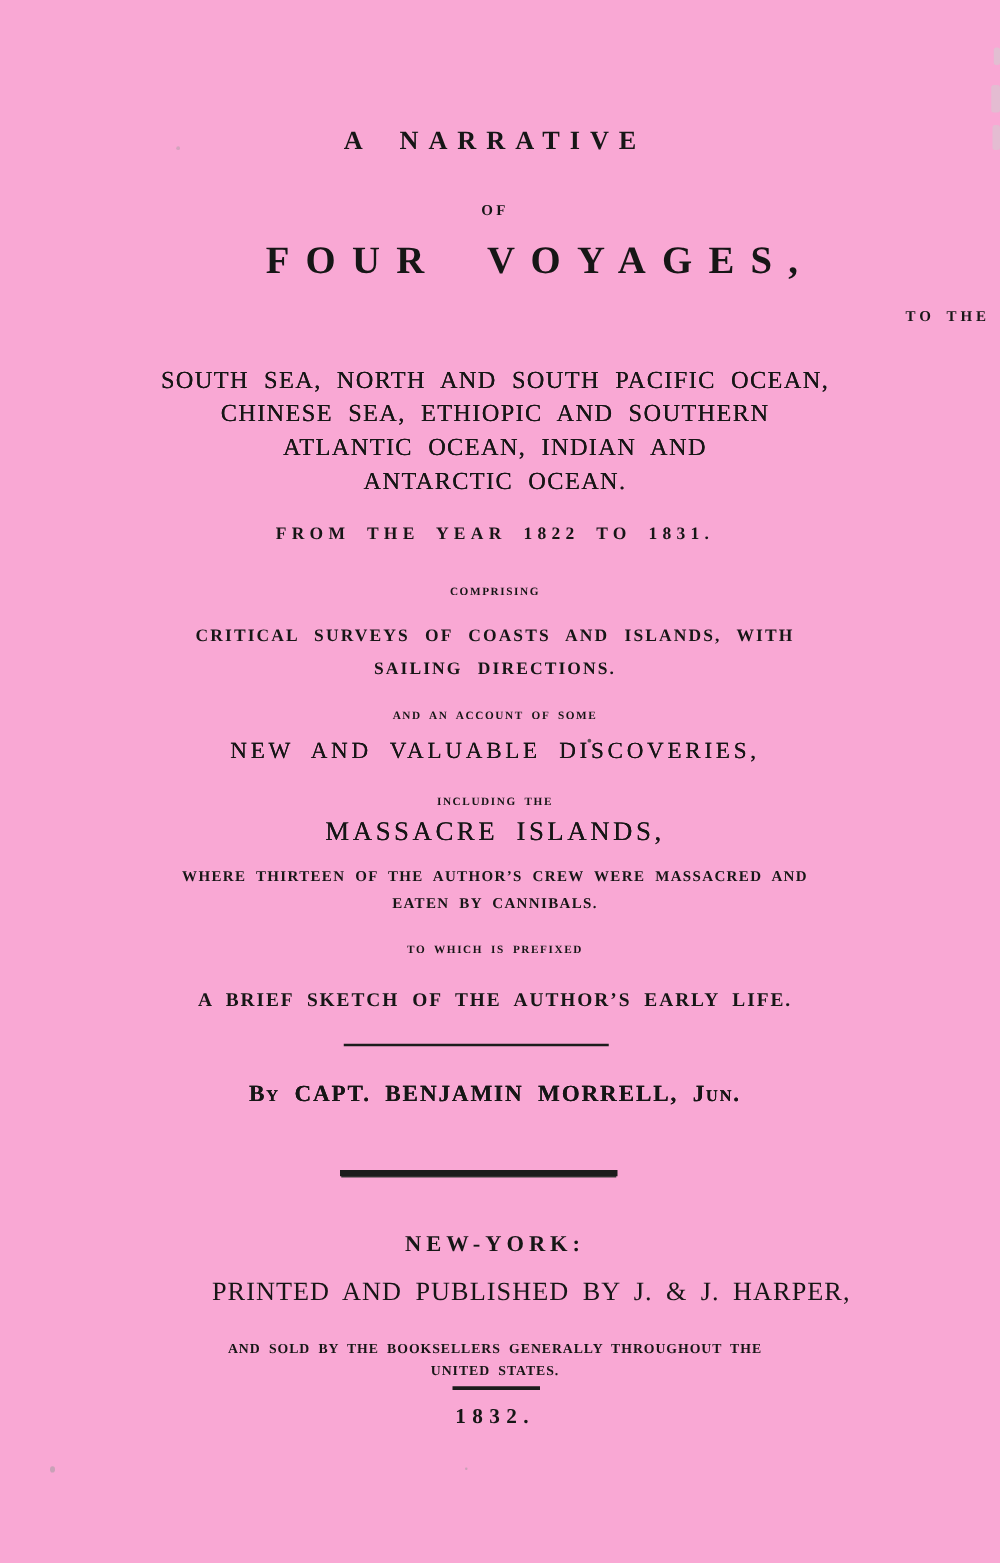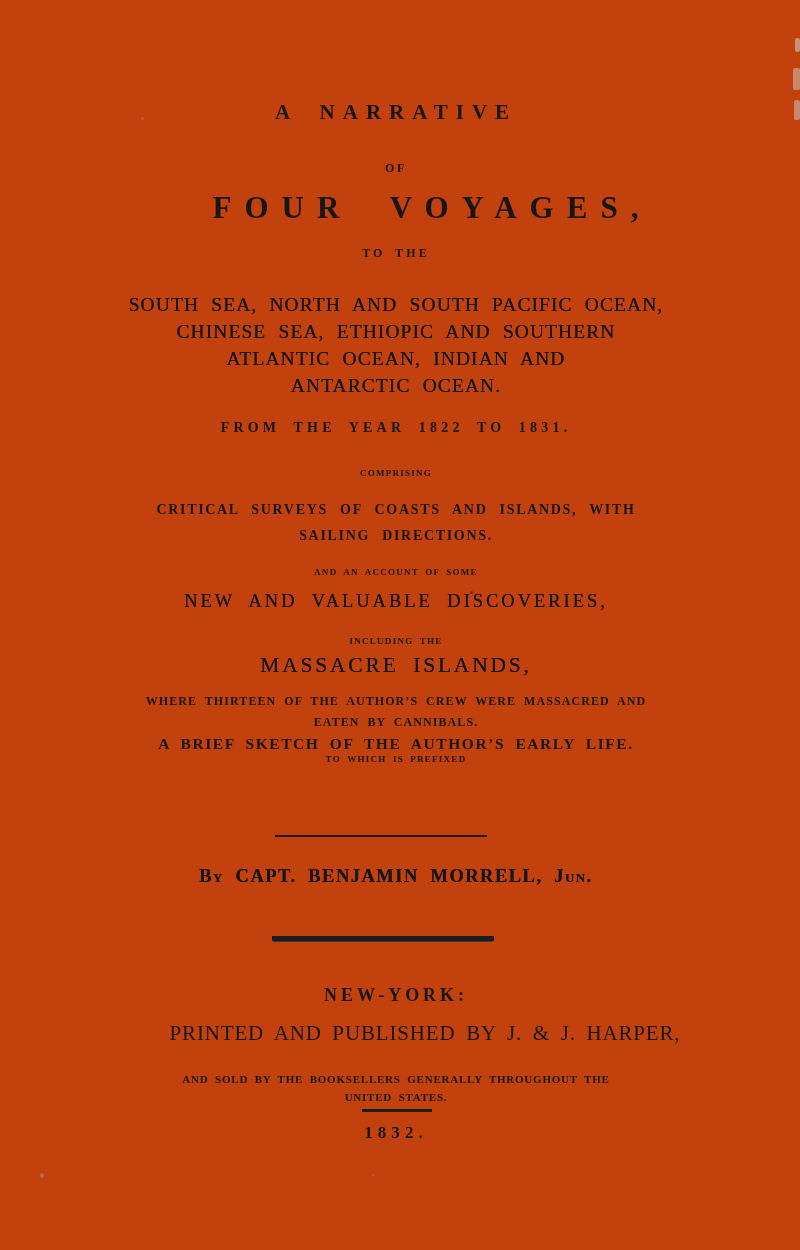--- a/index.html
+++ b/index.html
@@ -1,50 +1,50 @@
 <!DOCTYPE html>
 <html><head>
 <meta charset="utf-8">
 <style>
   html, body { margin: 0; padding: 0; background: #e8e8e8; }
   .page {
     position: relative;
     width: 800px;
     height: 1250px;
     margin: 0 auto;
-    background: #c2410c;
+    background: #f9a8d4;
     overflow: hidden;
     color: #161616;
     font-family: "Liberation Serif", "DejaVu Serif", serif;
   }
   .line {
     position: absolute;
     left: 0;
     width: 792px;
     text-align: center;
     line-height: 1.15;
     white-space: nowrap;
   }
   
   .t-narrative   { top: 100px; font-size: 21px; font-weight: bold; letter-spacing: 0.38em; word-spacing: 0.45em; }
   .t-of          { top: 162px; font-size: 12px; font-weight: bold; letter-spacing: 0.22em; }
   .t-fourvoyages { top: 190px; font-size: 31px; font-weight: bold; letter-spacing: 0.42em; word-spacing: 0.55em; padding-left: 36px; }
-  .t-tothe       { top: 247px; font-size: 12px; font-weight: bold; letter-spacing: 0.26em; word-spacing: 0.3em; }
+  .t-tothe       { top: 247px; font-size: 12px; font-weight: bold; letter-spacing: 0.26em; word-spacing: 0.3em; text-align: right; }
   .t-oceans      { top: 291px; font-size: 19.5px; font-weight: normal; letter-spacing: 0.055em; word-spacing: 0.32em; line-height: 27px; text-shadow: 0 0 0.5px #161616; }
   .t-years       { top: 420px; font-size: 14px; font-weight: bold; letter-spacing: 0.3em; word-spacing: 0.42em; }
   .t-tinylabel   { font-size: 9px; font-weight: bold; letter-spacing: 0.14em; word-spacing: 0.32em; }
   .t-comprising  { top: 468px; }
   .t-surveys     { top: 497px; font-size: 14px; font-weight: bold; letter-spacing: 0.12em; word-spacing: 0.5em; line-height: 26px; }
   .t-account     { top: 567px; }
   .t-discoveries { top: 591px; font-size: 18.5px; font-weight: normal; letter-spacing: 0.16em; word-spacing: 0.38em; text-shadow: 0 0 0.5px #161616; }
   .t-including   { top: 636px; }
   .t-massacre    { top: 653px; font-size: 21.5px; font-weight: normal; letter-spacing: 0.13em; word-spacing: 0.3em; text-shadow: 0 0 0.5px #161616; }
   .t-where       { top: 691px; font-size: 12px; font-weight: bold; letter-spacing: 0.09em; word-spacing: 0.32em; line-height: 21px; }
   .t-prefixed    { top: 754px; }
-  .t-sketch      { top: 735px; font-size: 15.5px; font-weight: bold; letter-spacing: 0.1em; word-spacing: 0.32em; }
+  .t-sketch      { top: 792px; font-size: 15.5px; font-weight: bold; letter-spacing: 0.1em; word-spacing: 0.32em; }
   .t-byline      { top: 866px; font-size: 18.5px; font-weight: bold; letter-spacing: 0.08em; word-spacing: 0.3em; font-variant: small-caps; text-shadow: 0 0 0.4px #161616; }
   .t-city        { top: 985px; font-size: 18px; font-weight: bold; letter-spacing: 0.22em; }
   .t-publisher   { top: 1021px; font-size: 21px; font-weight: normal; letter-spacing: 0.04em; word-spacing: 0.22em; padding-left: 29px; }
   .t-address     { top: 1050px; font-size: 10.5px; font-weight: bold; letter-spacing: 0.2em; font-variant: small-caps; }
   .t-sold        { top: 1070px; font-size: 11px; font-weight: bold; letter-spacing: 0.07em; word-spacing: 0.28em; line-height: 18px; }
   .t-year        { top: 1123px; font-size: 17px; font-weight: bold; letter-spacing: 0.3em; }
 
   .rule { position: absolute; background: #1c1c1c; }
   .rule-thin  { top: 835px;  left: 275px; width: 212px; height: 2px; }
   .rule-thick { top: 936px;  left: 272px; width: 222px; height: 5px; box-shadow: 0 2px 0 -1px #3a3a3a; }

